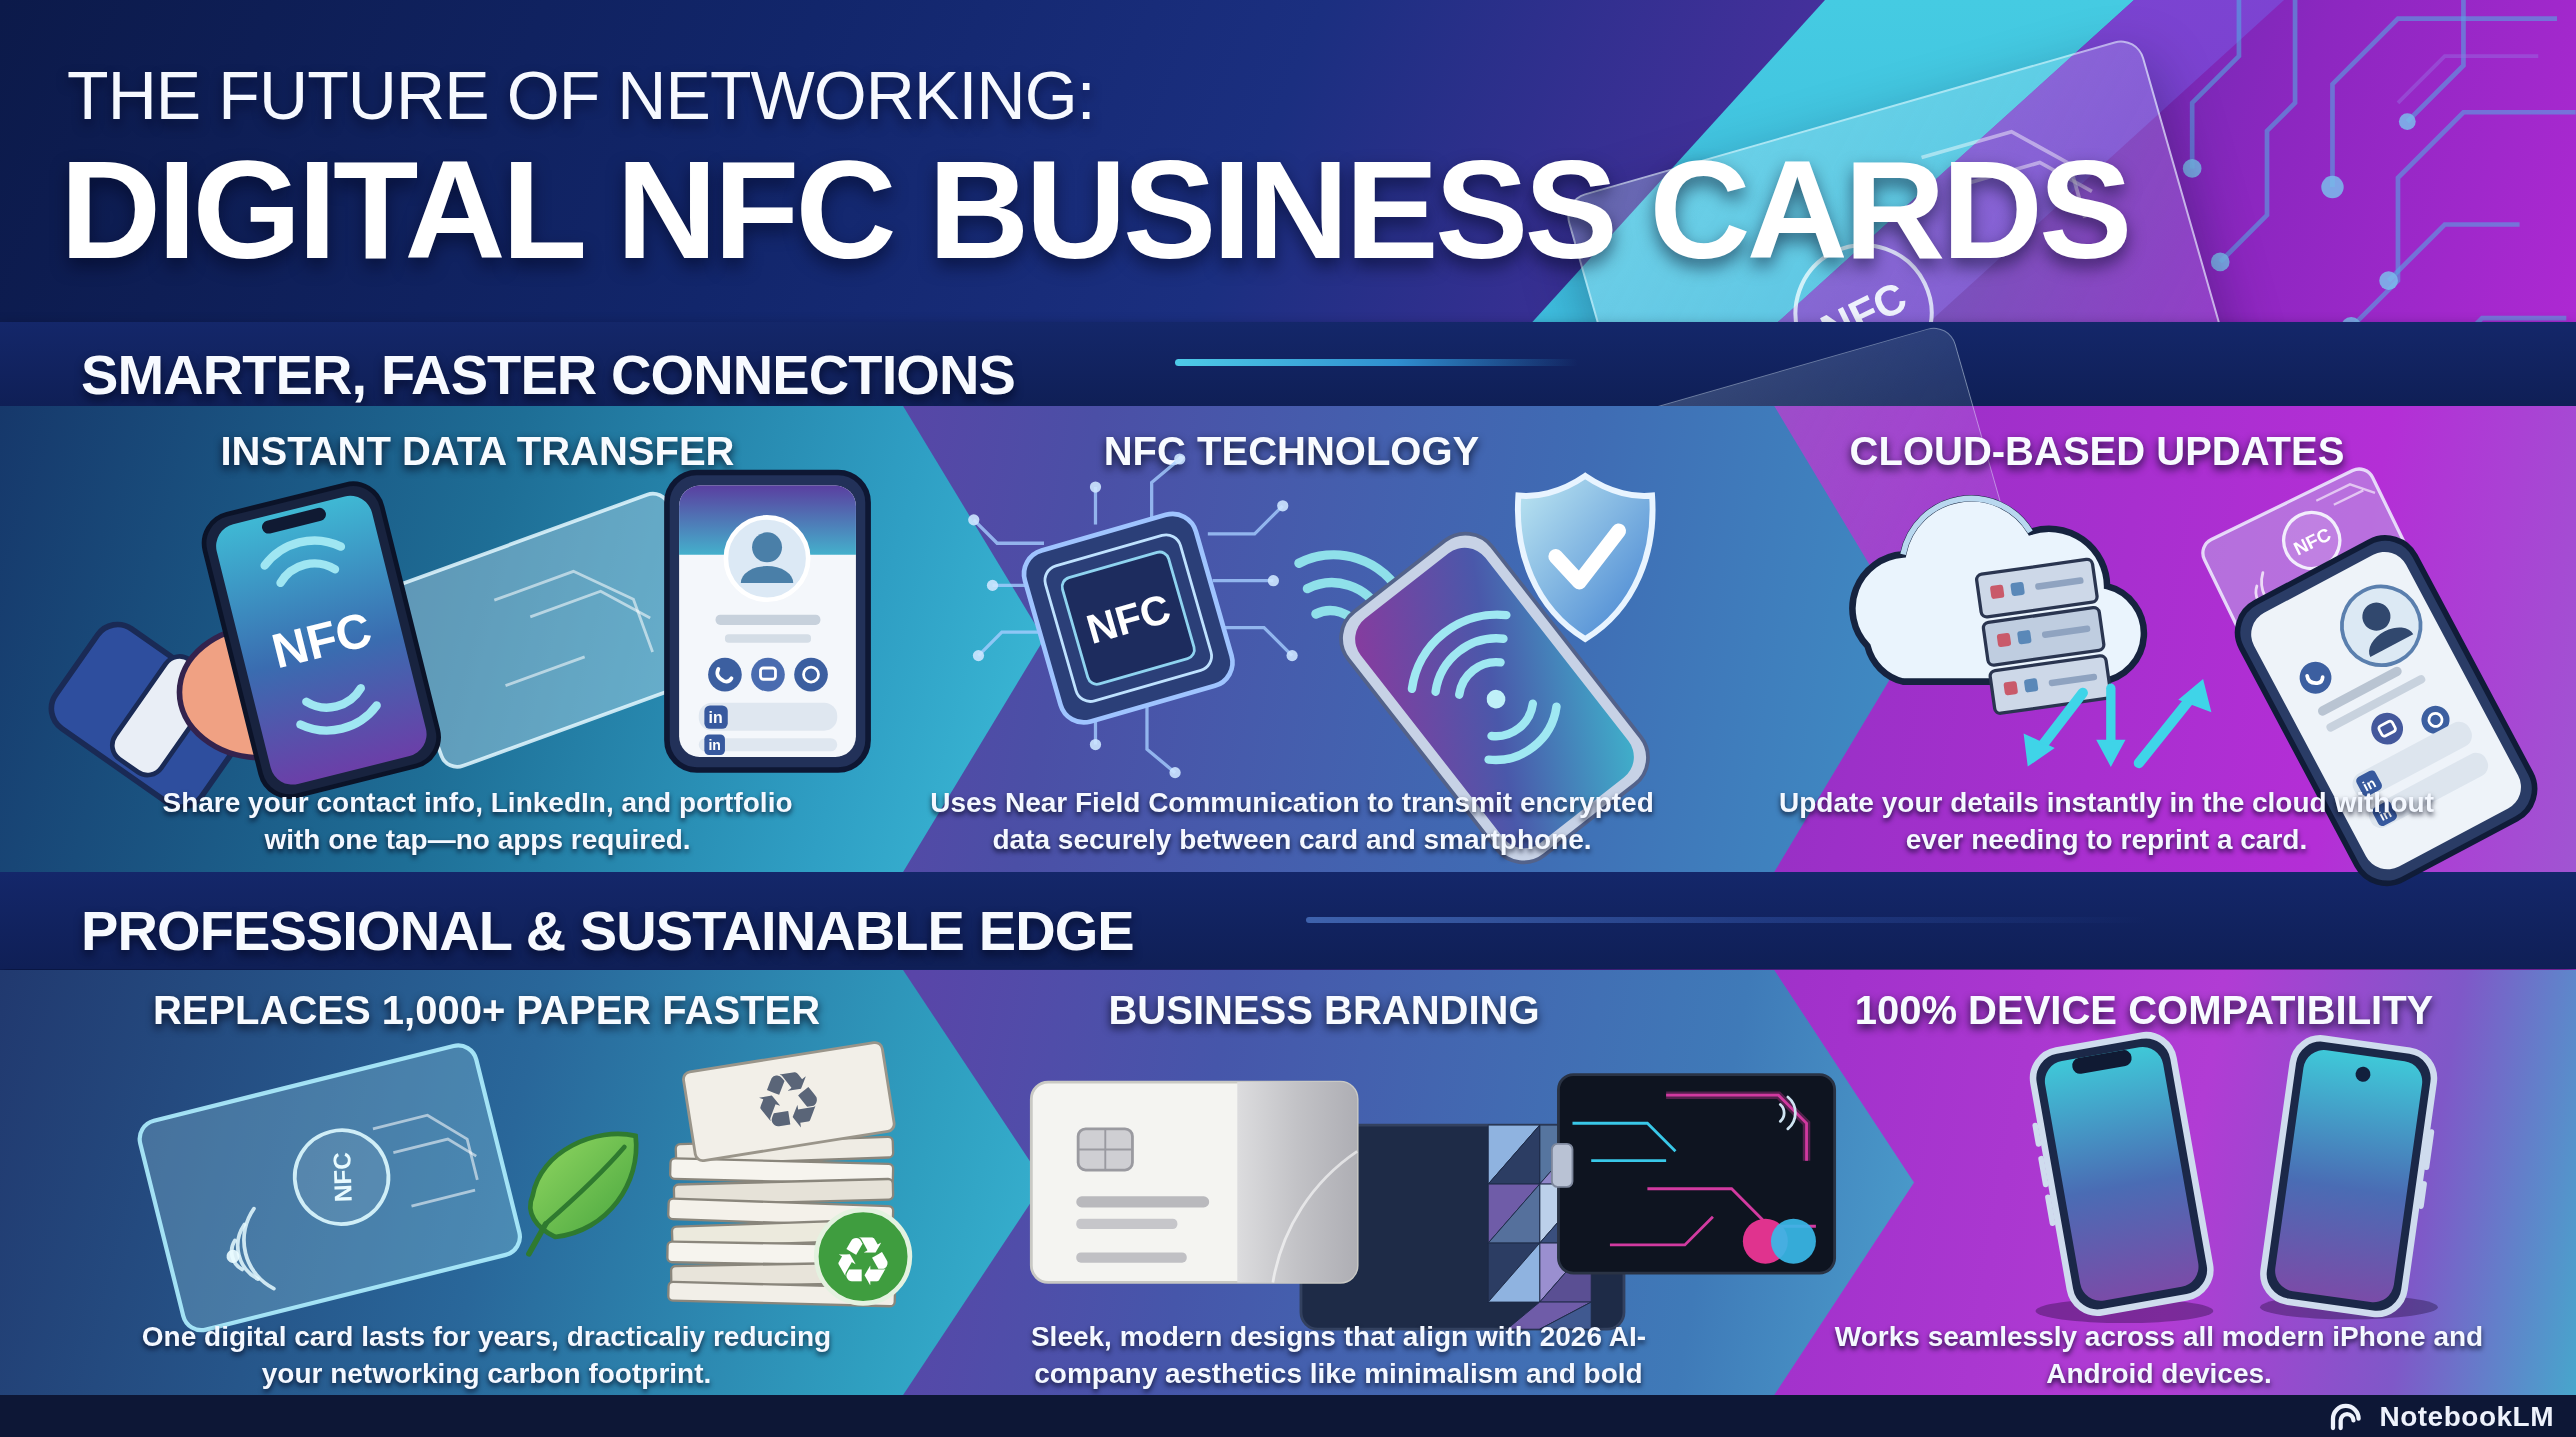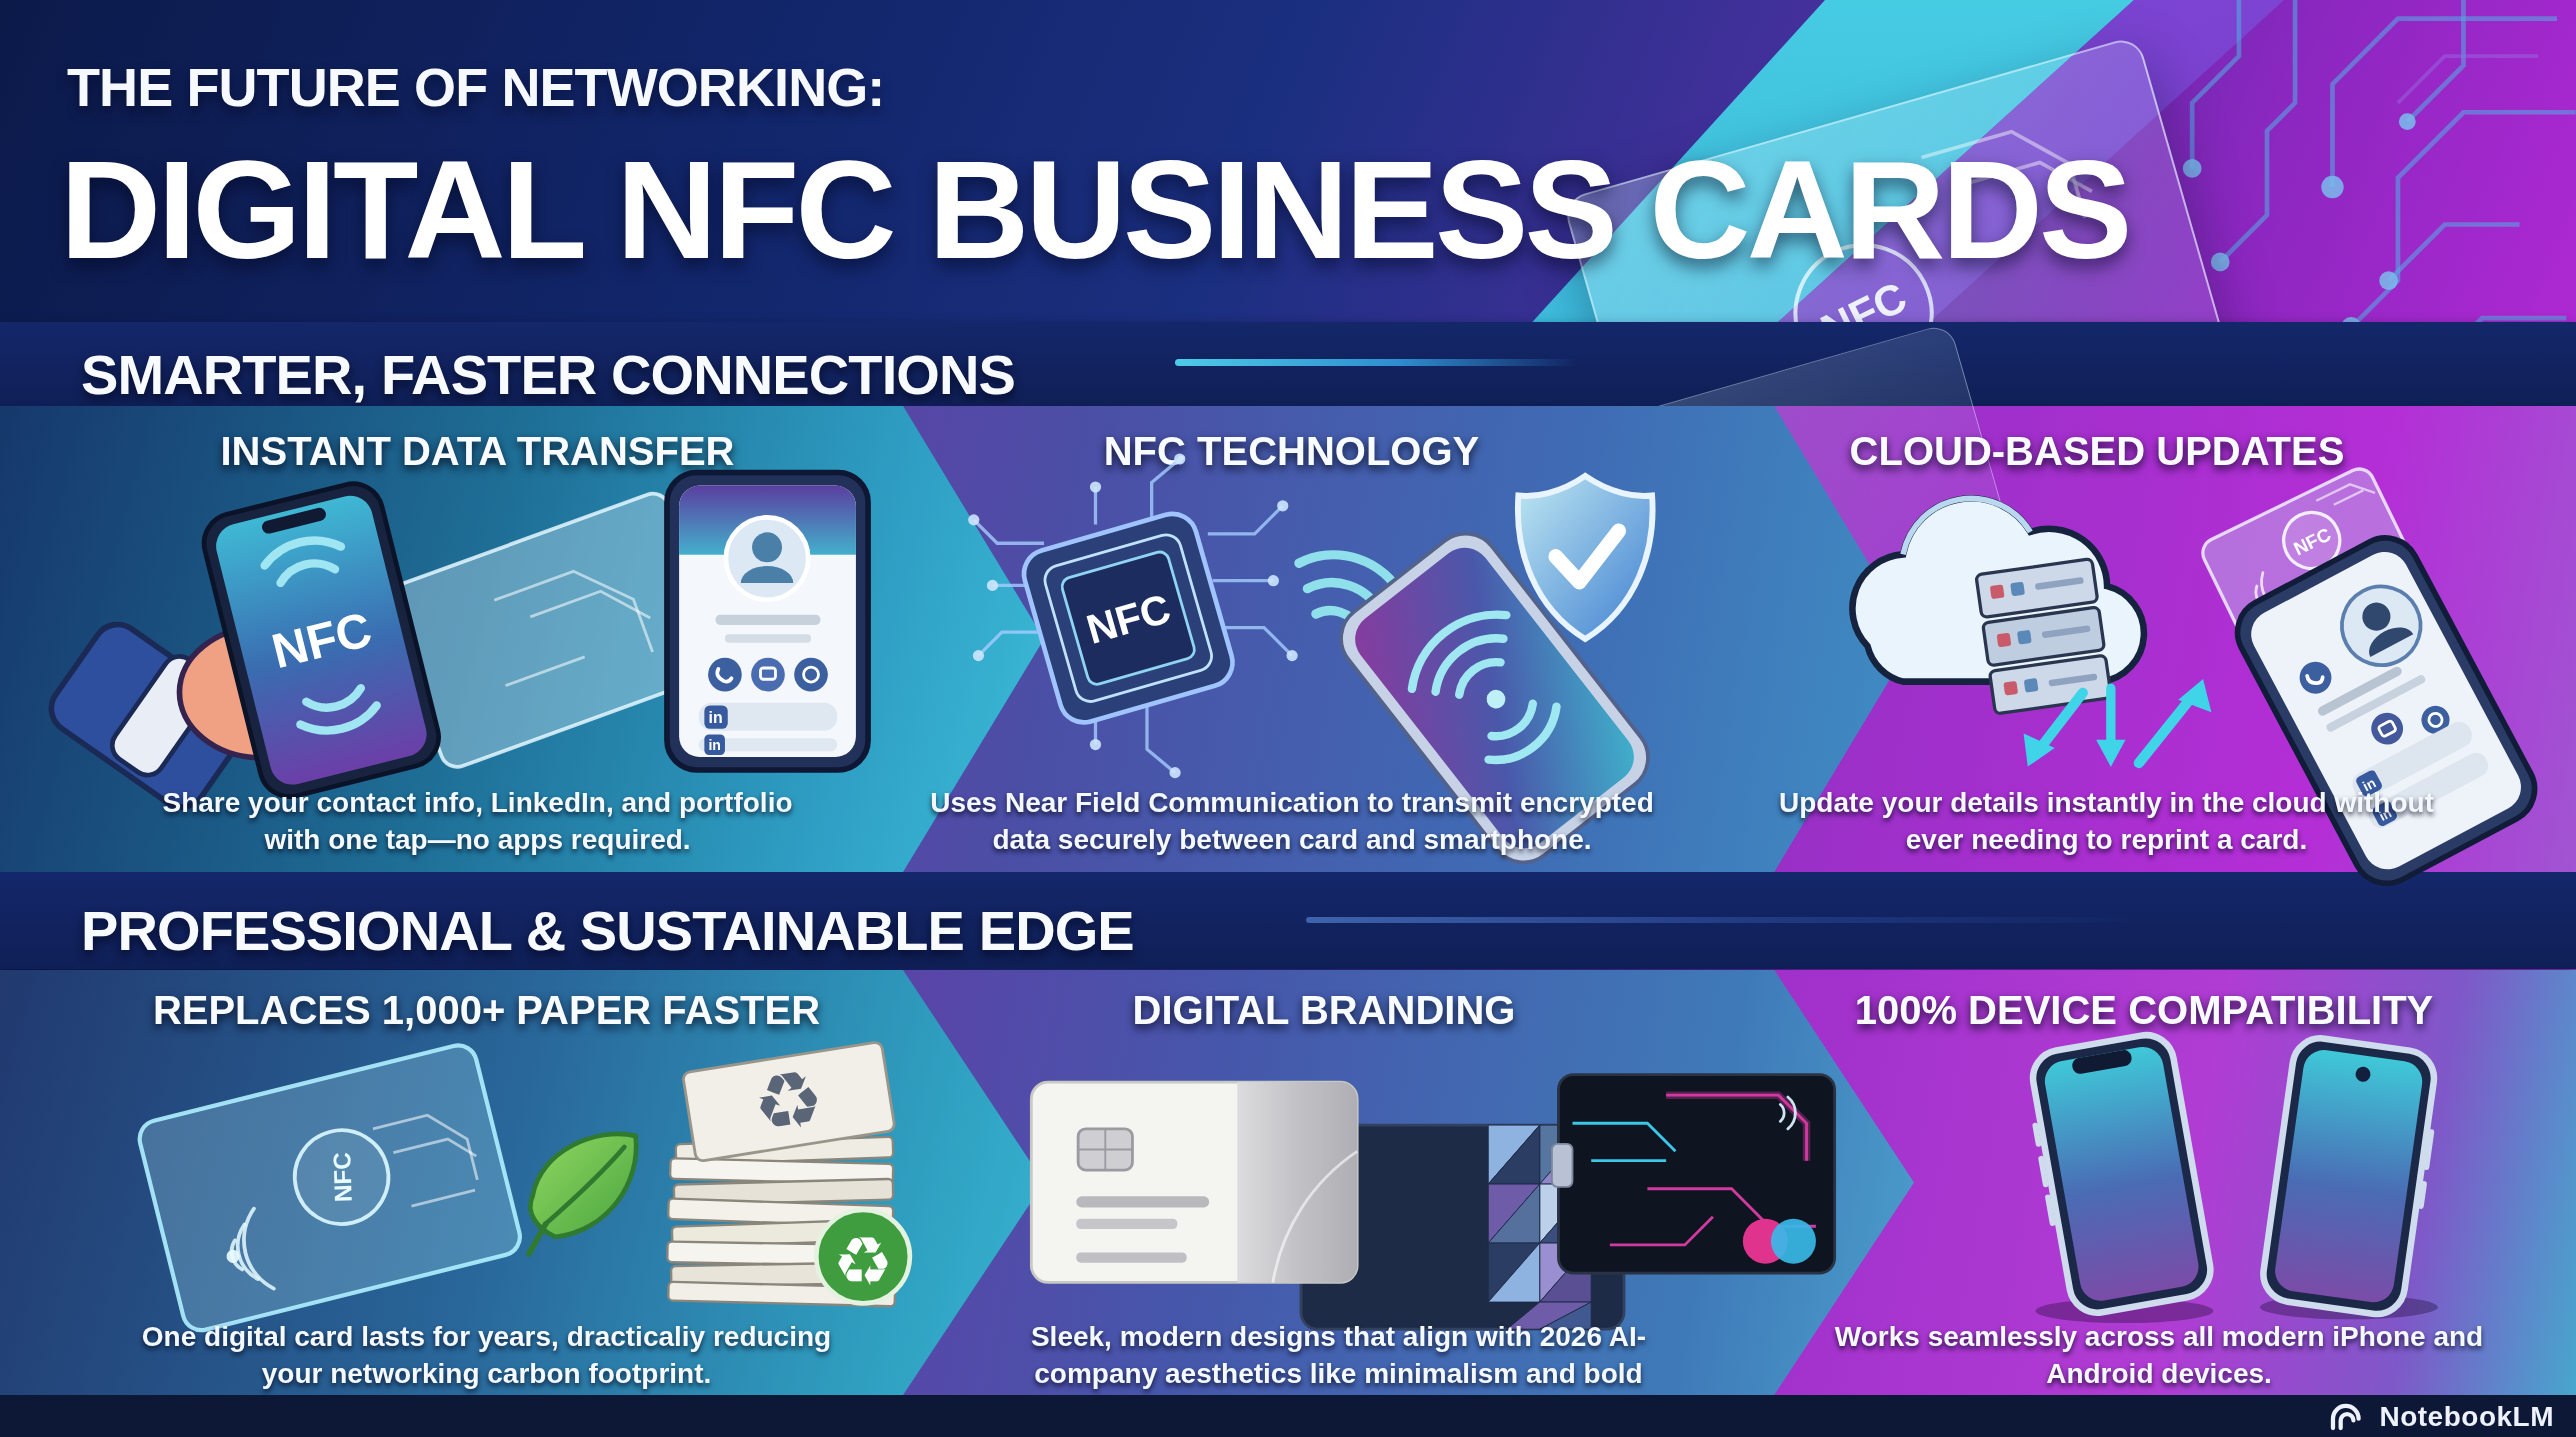--- a/index.html
+++ b/index.html
@@ -6,21 +6,21 @@
   body{margin:0;background:#05081c;font-family:"Liberation Sans",sans-serif}
   .canvas{position:relative;width:2576px;height:1438px;overflow:hidden;
     background:linear-gradient(112deg,#0c1a4a 0%,#12266b 26%,#1b2f80 42%,#45309c 58%,#8c27c0 74%,#b429d6 88%,#9a3fd2 100%);}
   .stripe{position:absolute;inset:0;pointer-events:none}
   .stripe-cyan{clip-path:polygon(1825px 0px,2134px 0px,1685px 406px,1456px 406px);
     background:linear-gradient(180deg,#45cbe2,#2f9ed6 70%,#2f86c8)}
   .stripe-purple{clip-path:polygon(2134px 0px,2284px 0px,1837px 406px,1685px 406px);
     background:linear-gradient(180deg,rgba(124,72,214,.85),rgba(90,52,180,.55))}
   svg{overflow:visible;display:block}
   .circuit{position:absolute;top:0;right:0;z-index:1;opacity:.9}
-  .kicker{position:absolute;left:67px;top:56px;font-size:54px;font-weight:700;color:#f6f9ff;
+  .kicker{position:absolute;left:67px;top:56px;font-size:68px;font-weight:400;color:#f6f9ff;
     letter-spacing:-0.9px;text-shadow:0 5.6px 11.2px rgba(2,6,30,.55);z-index:3;white-space:nowrap}
   .title{position:absolute;left:60px;top:140px;font-size:140px;font-weight:800;color:#ffffff;
     letter-spacing:-3.7px;line-height:1;text-shadow:0 7.5px 17px rgba(2,6,30,.55);z-index:3;white-space:nowrap}
   .band{position:absolute;left:0;width:2576px;background:linear-gradient(180deg,#14276a,#0f1f56);
     box-shadow:0 4.7px 13px rgba(2,6,28,.5);z-index:4}
   .band-1{top:322px;height:84px}
   .band-2{top:872px;height:97px}
   .band-title{position:absolute;left:81px;top:10px;height:100%;display:flex;align-items:center;
     font-size:56px;font-weight:700;color:#f7faff;letter-spacing:-0.9px;white-space:nowrap;
     text-shadow:0 4.7px 9.4px rgba(2,6,28,.7)}
@@ -360,21 +360,21 @@
     <div class="rule rule-2"></div>
   </div>
 
   <div class="row row-2">
     <div class="pbg p6bg"></div>
     <div class="pbg p5bg"></div>
     <div class="pbg p4bg"></div>
   </div>
 
   <div class="heading" style="left:131px;top:988px;width:711px">REPLACES 1,000+ PAPER FASTER</div>
-  <div class="heading" style="left:973px;top:988px;width:702px">DIGITAL BRANDING</div>
+  <div class="heading" style="left:973px;top:988px;width:702px">BUSINESS BRANDING</div>
   <div class="heading" style="left:1807px;top:988px;width:674px">100% DEVICE COMPATIBILITY</div>
 
   <svg class="illus" style="left:103px;top:1030px" width="805" height="281" viewBox="0 0 860 300">
     <defs>
       <linearGradient id="g4l" x1="0" y1="0" x2="1" y2="1">
         <stop offset="0" stop-color="#93d862"></stop>
           <stop offset="1" stop-color="#47a53e"></stop>
       </linearGradient>
     </defs>
     <g transform="rotate(-14 235 160)">

